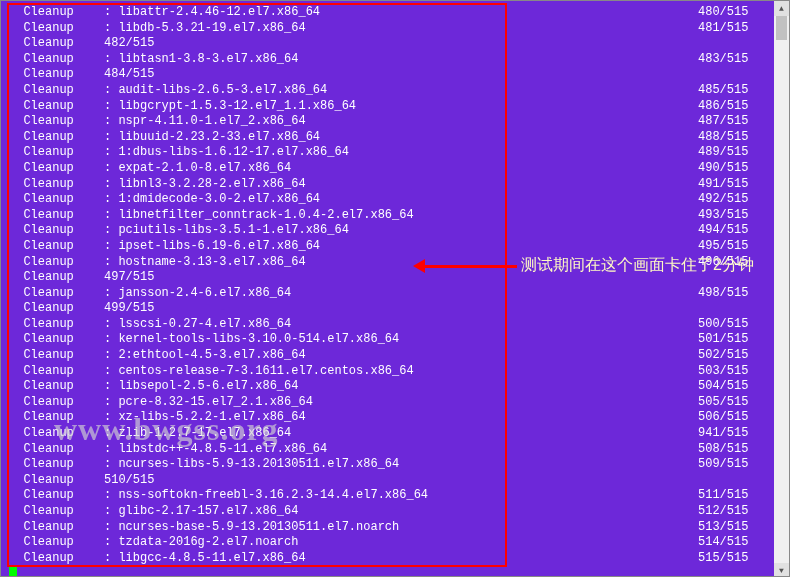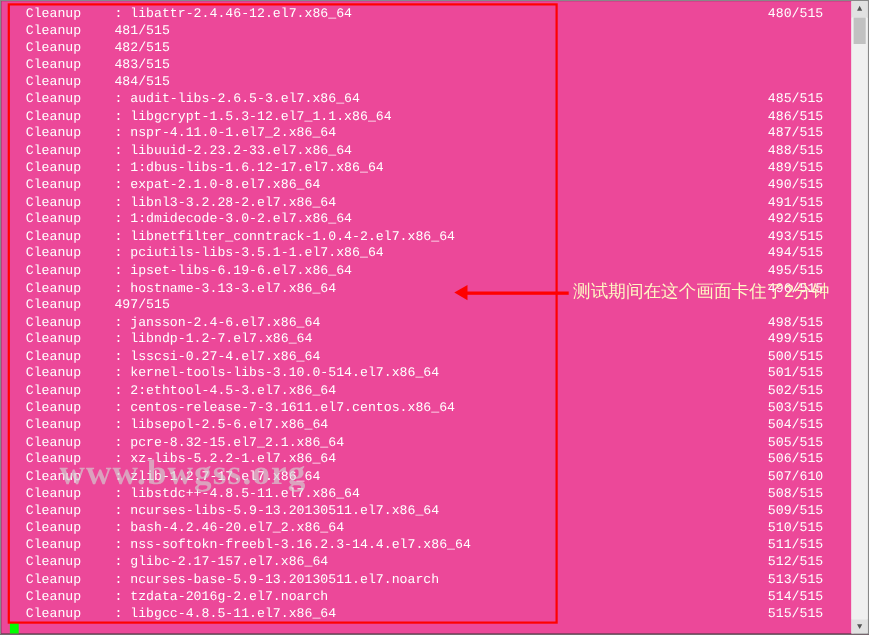--- a/index.html
+++ b/index.html
@@ -10,21 +10,21 @@
     font-family: "Courier New", monospace;
     font-size: 12px;
     color: #fff;
     position: relative;
     overflow: hidden;
     border: 1px solid #888;
   }
   .terminal {
     width: 775px;
     height: 577px;
-    background: #ec4899;
+    background: #6d28d9;
     padding: 4px 8px 4px 8px;
     position: relative;
   }
   .line {
     display: flex;
     line-height: 15.6px;
     white-space: pre;
   }
   .action { width: 95px; flex: 0 0 95px; }
   .pkg { flex: 1 1 auto; }
@@ -122,50 +122,50 @@
     width: 11px;
     height: 24px;
     background: #c1c1c1;
   }
 </style>
 </head>
 <body>
 
 <div class="terminal" id="term">
     <div class="line"><span class="action">  Cleanup</span><span class="pkg">: libattr-2.4.46-12.el7.x86_64</span><span class="count">480/515</span></div>
-    <div class="line"><span class="action">  Cleanup</span><span class="count">481/515</span></div>
+    <div class="line"><span class="action">  Cleanup</span><span class="pkg">: libdb-5.3.21-19.el7.x86_64</span><span class="count">481/515</span></div>
     <div class="line"><span class="action">  Cleanup</span><span class="count">482/515</span></div>
-    <div class="line"><span class="action">  Cleanup</span><span class="count">483/515</span></div>
+    <div class="line"><span class="action">  Cleanup</span><span class="pkg">: libtasn1-3.8-3.el7.x86_64</span><span class="count">483/515</span></div>
     <div class="line"><span class="action">  Cleanup</span><span class="count">484/515</span></div>
     <div class="line"><span class="action">  Cleanup</span><span class="pkg">: audit-libs-2.6.5-3.el7.x86_64</span><span class="count">485/515</span></div>
     <div class="line"><span class="action">  Cleanup</span><span class="pkg">: libgcrypt-1.5.3-12.el7_1.1.x86_64</span><span class="count">486/515</span></div>
     <div class="line"><span class="action">  Cleanup</span><span class="pkg">: nspr-4.11.0-1.el7_2.x86_64</span><span class="count">487/515</span></div>
     <div class="line"><span class="action">  Cleanup</span><span class="pkg">: libuuid-2.23.2-33.el7.x86_64</span><span class="count">488/515</span></div>
     <div class="line"><span class="action">  Cleanup</span><span class="pkg">: 1:dbus-libs-1.6.12-17.el7.x86_64</span><span class="count">489/515</span></div>
     <div class="line"><span class="action">  Cleanup</span><span class="pkg">: expat-2.1.0-8.el7.x86_64</span><span class="count">490/515</span></div>
     <div class="line"><span class="action">  Cleanup</span><span class="pkg">: libnl3-3.2.28-2.el7.x86_64</span><span class="count">491/515</span></div>
     <div class="line"><span class="action">  Cleanup</span><span class="pkg">: 1:dmidecode-3.0-2.el7.x86_64</span><span class="count">492/515</span></div>
     <div class="line"><span class="action">  Cleanup</span><span class="pkg">: libnetfilter_conntrack-1.0.4-2.el7.x86_64</span><span class="count">493/515</span></div>
     <div class="line"><span class="action">  Cleanup</span><span class="pkg">: pciutils-libs-3.5.1-1.el7.x86_64</span><span class="count">494/515</span></div>
     <div class="line"><span class="action">  Cleanup</span><span class="pkg">: ipset-libs-6.19-6.el7.x86_64</span><span class="count">495/515</span></div>
     <div class="line"><span class="action">  Cleanup</span><span class="pkg">: hostname-3.13-3.el7.x86_64</span><span class="count">496/515</span></div>
     <div class="line"><span class="action">  Cleanup</span><span class="count">497/515</span></div>
     <div class="line"><span class="action">  Cleanup</span><span class="pkg">: jansson-2.4-6.el7.x86_64</span><span class="count">498/515</span></div>
-    <div class="line"><span class="action">  Cleanup</span><span class="pkg">: libndp-1.2-7.el7.x86_64</span><span class="count">499/515</span></div>
+    <div class="line"><span class="action">  Cleanup</span><span class="count">499/515</span></div>
     <div class="line"><span class="action">  Cleanup</span><span class="pkg">: lsscsi-0.27-4.el7.x86_64</span><span class="count">500/515</span></div>
     <div class="line"><span class="action">  Cleanup</span><span class="pkg">: kernel-tools-libs-3.10.0-514.el7.x86_64</span><span class="count">501/515</span></div>
     <div class="line"><span class="action">  Cleanup</span><span class="pkg">: 2:ethtool-4.5-3.el7.x86_64</span><span class="count">502/515</span></div>
     <div class="line"><span class="action">  Cleanup</span><span class="pkg">: centos-release-7-3.1611.el7.centos.x86_64</span><span class="count">503/515</span></div>
     <div class="line"><span class="action">  Cleanup</span><span class="pkg">: libsepol-2.5-6.el7.x86_64</span><span class="count">504/515</span></div>
     <div class="line"><span class="action">  Cleanup</span><span class="pkg">: pcre-8.32-15.el7_2.1.x86_64</span><span class="count">505/515</span></div>
     <div class="line"><span class="action">  Cleanup</span><span class="pkg">: xz-libs-5.2.2-1.el7.x86_64</span><span class="count">506/515</span></div>
-    <div class="line"><span class="action">  Cleanup</span><span class="pkg">: zlib-1.2.7-17.el7.x86_64</span><span class="count">507/610</span></div>
+    <div class="line"><span class="action">  Cleanup</span><span class="pkg">: zlib-1.2.7-17.el7.x86_64</span><span class="count">941/515</span></div>
     <div class="line"><span class="action">  Cleanup</span><span class="pkg">: libstdc++-4.8.5-11.el7.x86_64</span><span class="count">508/515</span></div>
     <div class="line"><span class="action">  Cleanup</span><span class="pkg">: ncurses-libs-5.9-13.20130511.el7.x86_64</span><span class="count">509/515</span></div>
-    <div class="line"><span class="action">  Cleanup</span><span class="pkg">: bash-4.2.46-20.el7_2.x86_64</span><span class="count">510/515</span></div>
+    <div class="line"><span class="action">  Cleanup</span><span class="count">510/515</span></div>
     <div class="line"><span class="action">  Cleanup</span><span class="pkg">: nss-softokn-freebl-3.16.2.3-14.4.el7.x86_64</span><span class="count">511/515</span></div>
     <div class="line"><span class="action">  Cleanup</span><span class="pkg">: glibc-2.17-157.el7.x86_64</span><span class="count">512/515</span></div>
     <div class="line"><span class="action">  Cleanup</span><span class="pkg">: ncurses-base-5.9-13.20130511.el7.noarch</span><span class="count">513/515</span></div>
     <div class="line"><span class="action">  Cleanup</span><span class="pkg">: tzdata-2016g-2.el7.noarch</span><span class="count">514/515</span></div>
     <div class="line"><span class="action">  Cleanup</span><span class="pkg">: libgcc-4.8.5-11.el7.x86_64</span><span class="count">515/515</span></div>
     <div class="line"><span class="cursor"></span></div>
   </div>
 
 <div class="redbox"></div>
 

